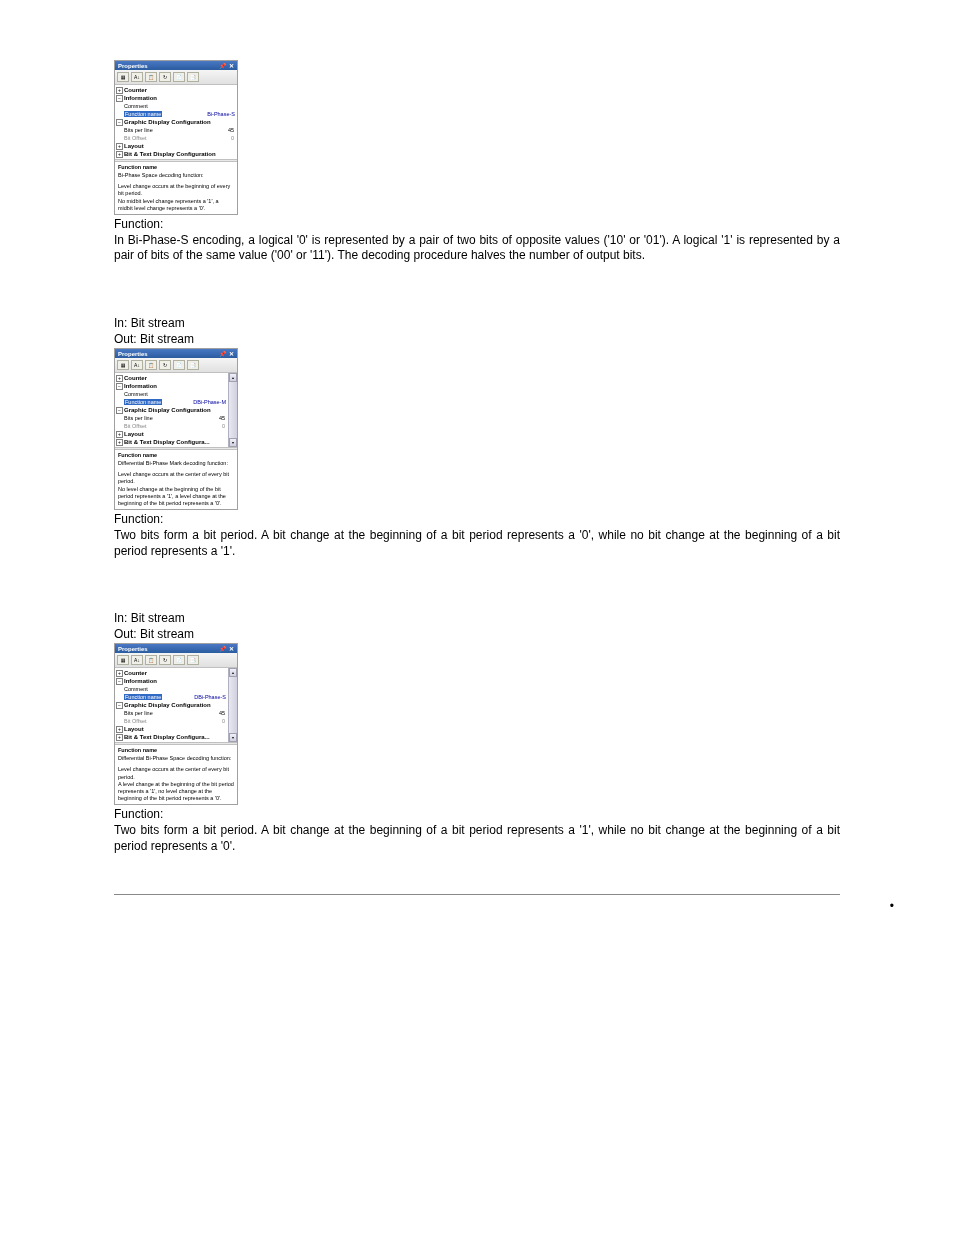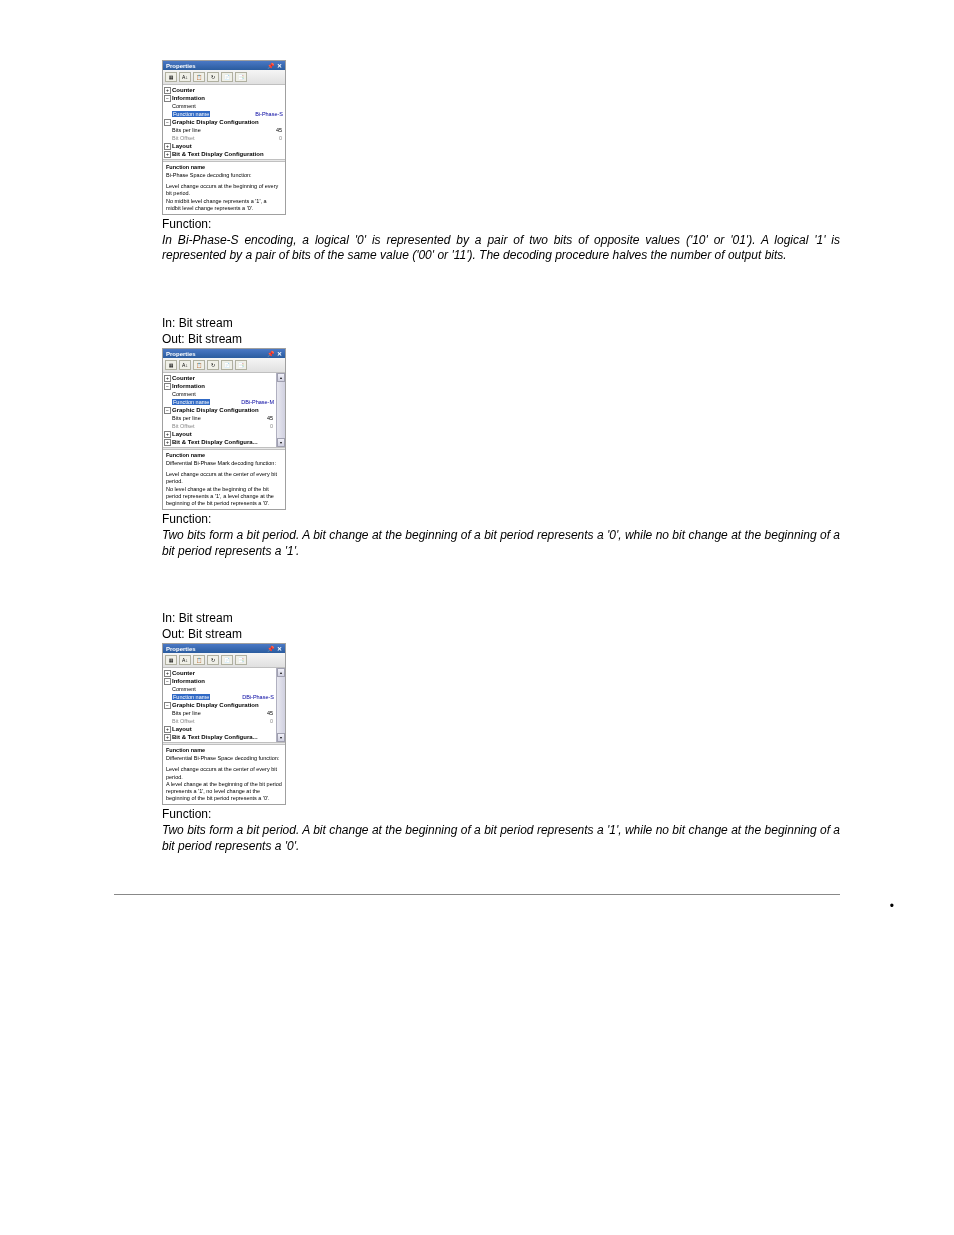--- a/index.html
+++ b/index.html
@@ -6,21 +6,20 @@
 body {
   font-family: Verdana, Geneva, sans-serif;
   background: #fff;
   width: 954px;
   margin: 0 auto;
   padding: 60px 0 40px 0;
   color: #000;
 }
 .page {
   padding: 0 114px 0 114px;
-  margin-left: 48px;
 }
 .panel {
   width: 124px;
   background: #fff;
   border: 1px solid #a0a0a0;
   font-size: 6px;
   margin-bottom: 2px;
 }
 .panel-title {
   background: linear-gradient(to bottom, #4a78c5, #2a5c9f);
@@ -112,21 +111,20 @@
   font-size: 4px;
   text-align: center;
   line-height: 7px;
 }
 .sb-arrow-down { position: absolute; bottom: 0; left: 0; right: 0; }
 .body-text {
   font-size: 12px;
   line-height: 1.3;
   text-align: justify;
   margin-bottom: 4px;
-  font-style: italic;
 }
 .heading-text {
   font-size: 12px;
   margin-bottom: 2px;
 }
 .spacer-block { height: 48px; }
 .footer-line {
   border-top: 1px solid #888;
   margin: 40px 114px 0 114px;
 }

